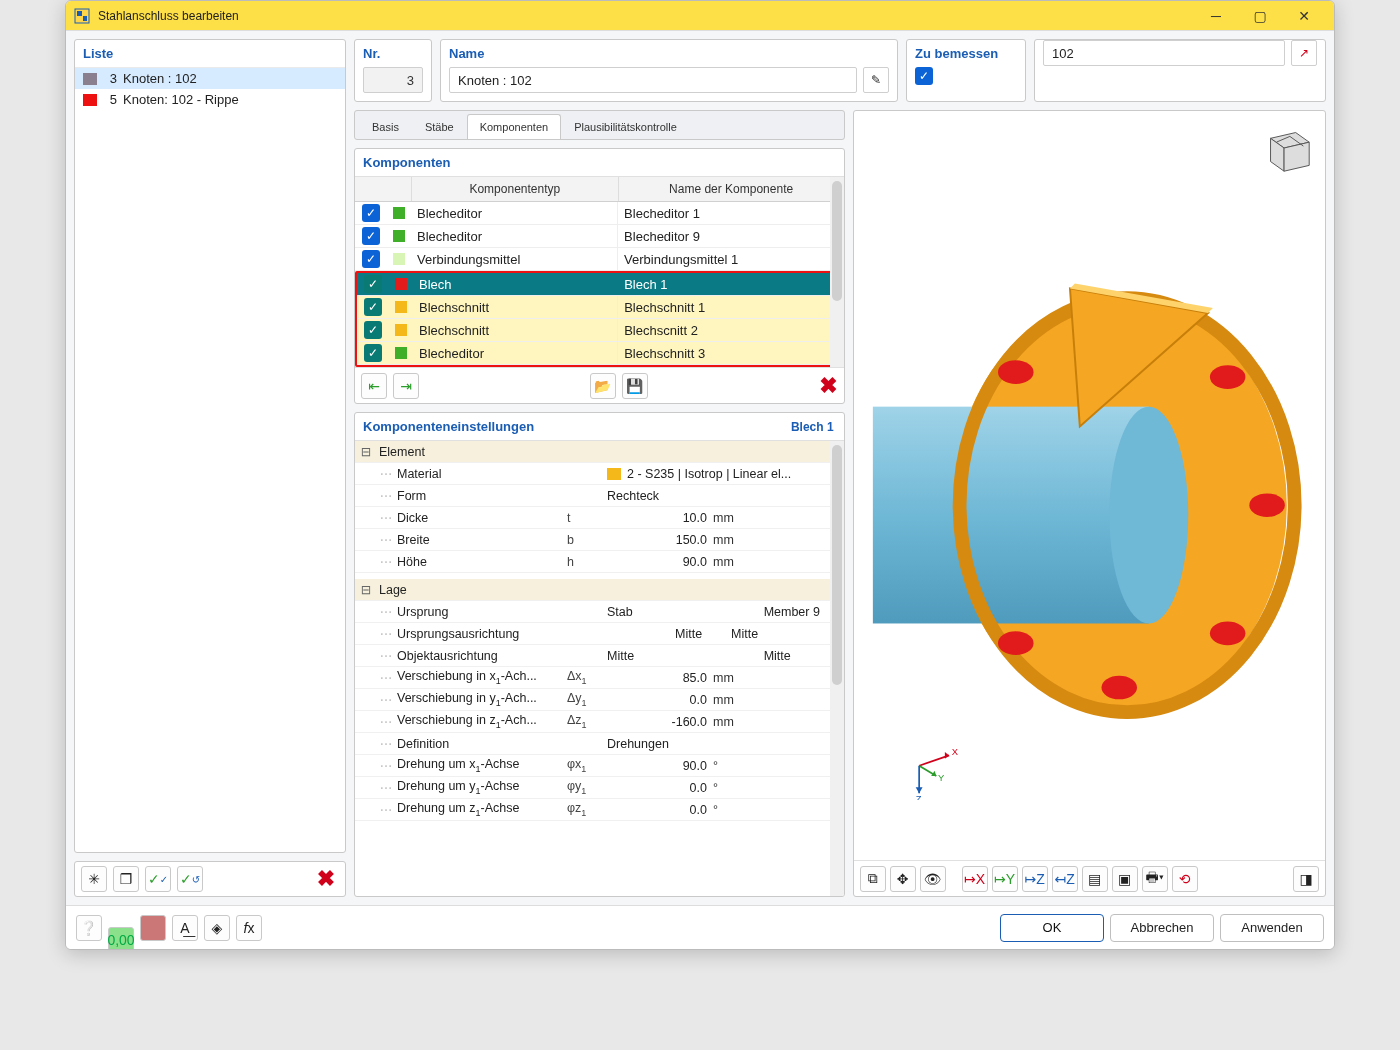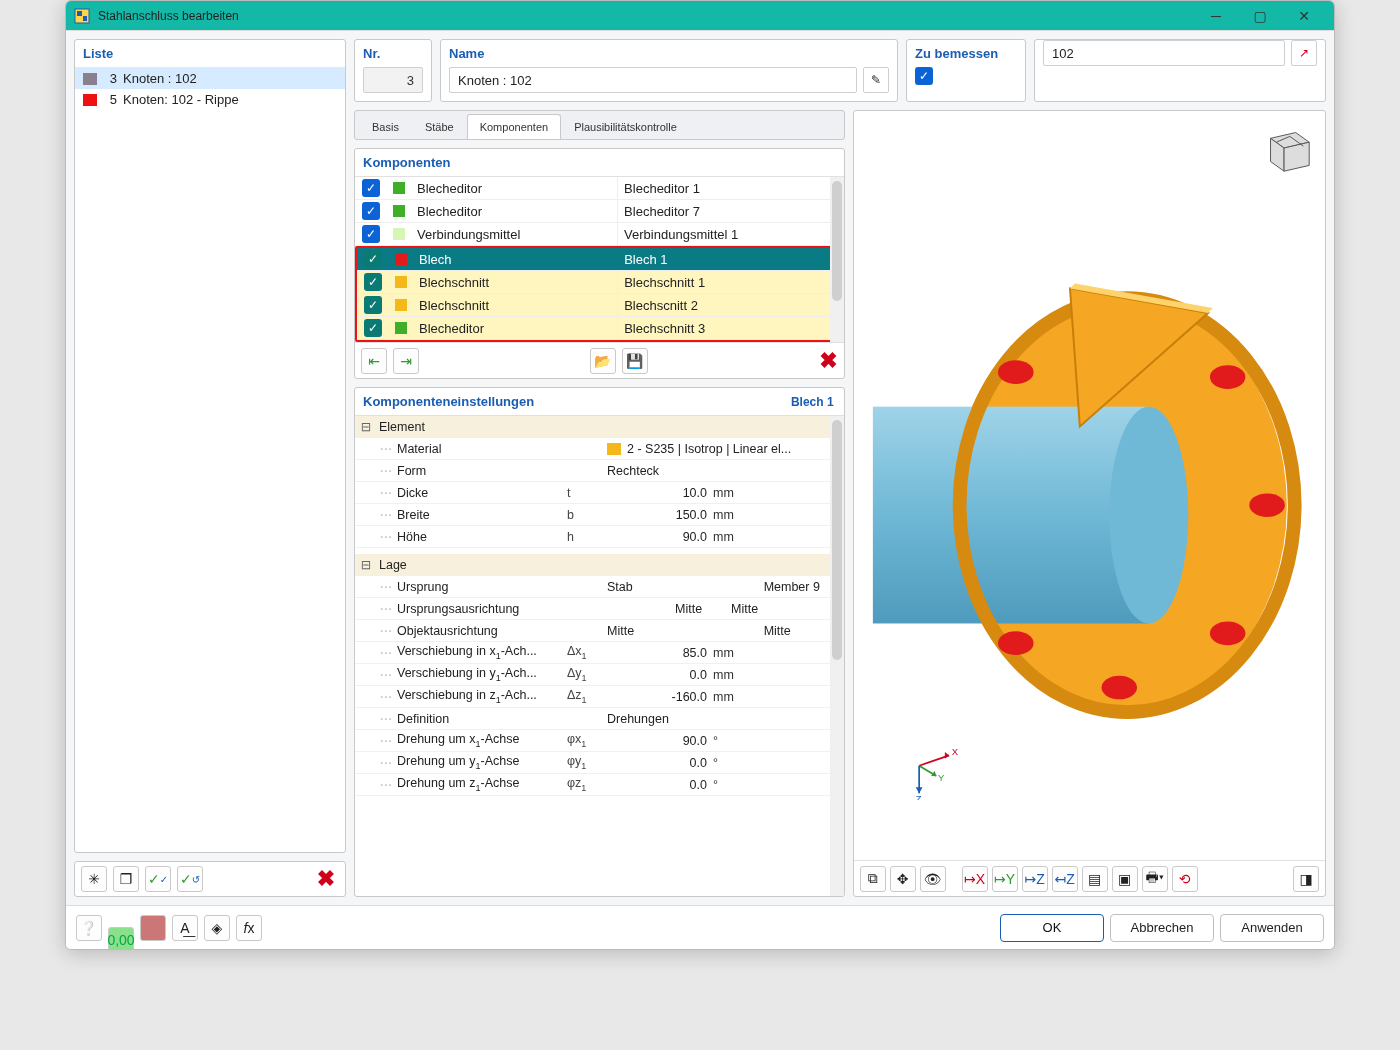--- a/index.html
+++ b/index.html
@@ -1,18 +1,18 @@
 <!DOCTYPE html>
 <html><head>
 <meta charset="utf-8">
 <style>
   * { box-sizing: border-box; }
   html, body { margin:0; padding:0; height:100%; font-family:"Segoe UI",Arial,sans-serif; font-size:12px; color:#222; background:#e8e8e8; }
   .window { width:1270px; height:950px; margin:0 auto; background:#f5f6f8; border:1px solid #bbb; border-radius:6px; display:flex; flex-direction:column; overflow:hidden; box-shadow:0 4px 20px rgba(0,0,0,.2);}
-  .titlebar { height:30px; display:flex; align-items:center; padding:0 8px; background:#14b8a6; border-bottom:1px solid #ddd;}
+  .titlebar { height:30px; display:flex; align-items:center; padding:0 8px; background:#fde047; border-bottom:1px solid #ddd;}
   .titlebar .app-icon{width:16px;height:16px;margin-right:8px;display:inline-flex;}
   .titlebar .title{font-size:12px;}
   .titlebar .spacer{flex:1;}
   .win-btn{width:44px;height:30px;display:flex;align-items:center;justify-content:center;font-size:14px;color:#333;}
 
   .body { flex:1; display:flex; padding:8px; gap:8px; min-height:0;}
   .left-col{width:272px;display:flex;flex-direction:column;gap:8px;}
   .right-col{flex:1;display:flex;flex-direction:column;gap:8px;min-height:0;}
 
   .panel-title{color:#1a5db3;font-weight:600;padding:6px 8px;font-size:13px;}
@@ -182,40 +182,46 @@
               <div class="tab">Stäbe</div>
               <div class="tab active">Komponenten</div>
               <div class="tab">Plausibilitätskontrolle</div>
             </div>
 
           <div class="komp-panel">
             <div class="komp-header">
                 <div class="panel-title">Komponenten</div>
               </div>
             <div class="komp-table">
+              <div class="kt-head">
+                <div class="kh-chk"></div>
+                  <div class="kh-sw"></div>
+                <div class="kh-type">Komponententyp</div>
+                <div class="kh-name">Name der Komponente</div>
+              </div>
               <div id="kt-rows">
                   <div class="kt-row">
     <div class="kc-chk">
                       <span class="chk ">✓</span>
                     </div>
     <div class="kc-sw">
                       <span class="sw" style="background:#3fae29"></span>
                     </div>
     <div class="kc-type">Blecheditor</div>
     <div class="kc-name">Blecheditor 1</div>
                   </div>
                   <div class="kt-row">
     <div class="kc-chk">
                       <span class="chk ">✓</span>
                     </div>
     <div class="kc-sw">
                       <span class="sw" style="background:#3fae29"></span>
                     </div>
     <div class="kc-type">Blecheditor</div>
-    <div class="kc-name">Blecheditor 7</div>
+    <div class="kc-name">Blecheditor 9</div>
                   </div>
                   <div class="kt-row">
     <div class="kc-chk">
                       <span class="chk ">✓</span>
                     </div>
     <div class="kc-sw">
                       <span class="sw" style="background:#d8f5b6"></span>
                     </div>
     <div class="kc-type">Verbindungsmittel</div>
     <div class="kc-name">Verbindungsmittel 1</div>

